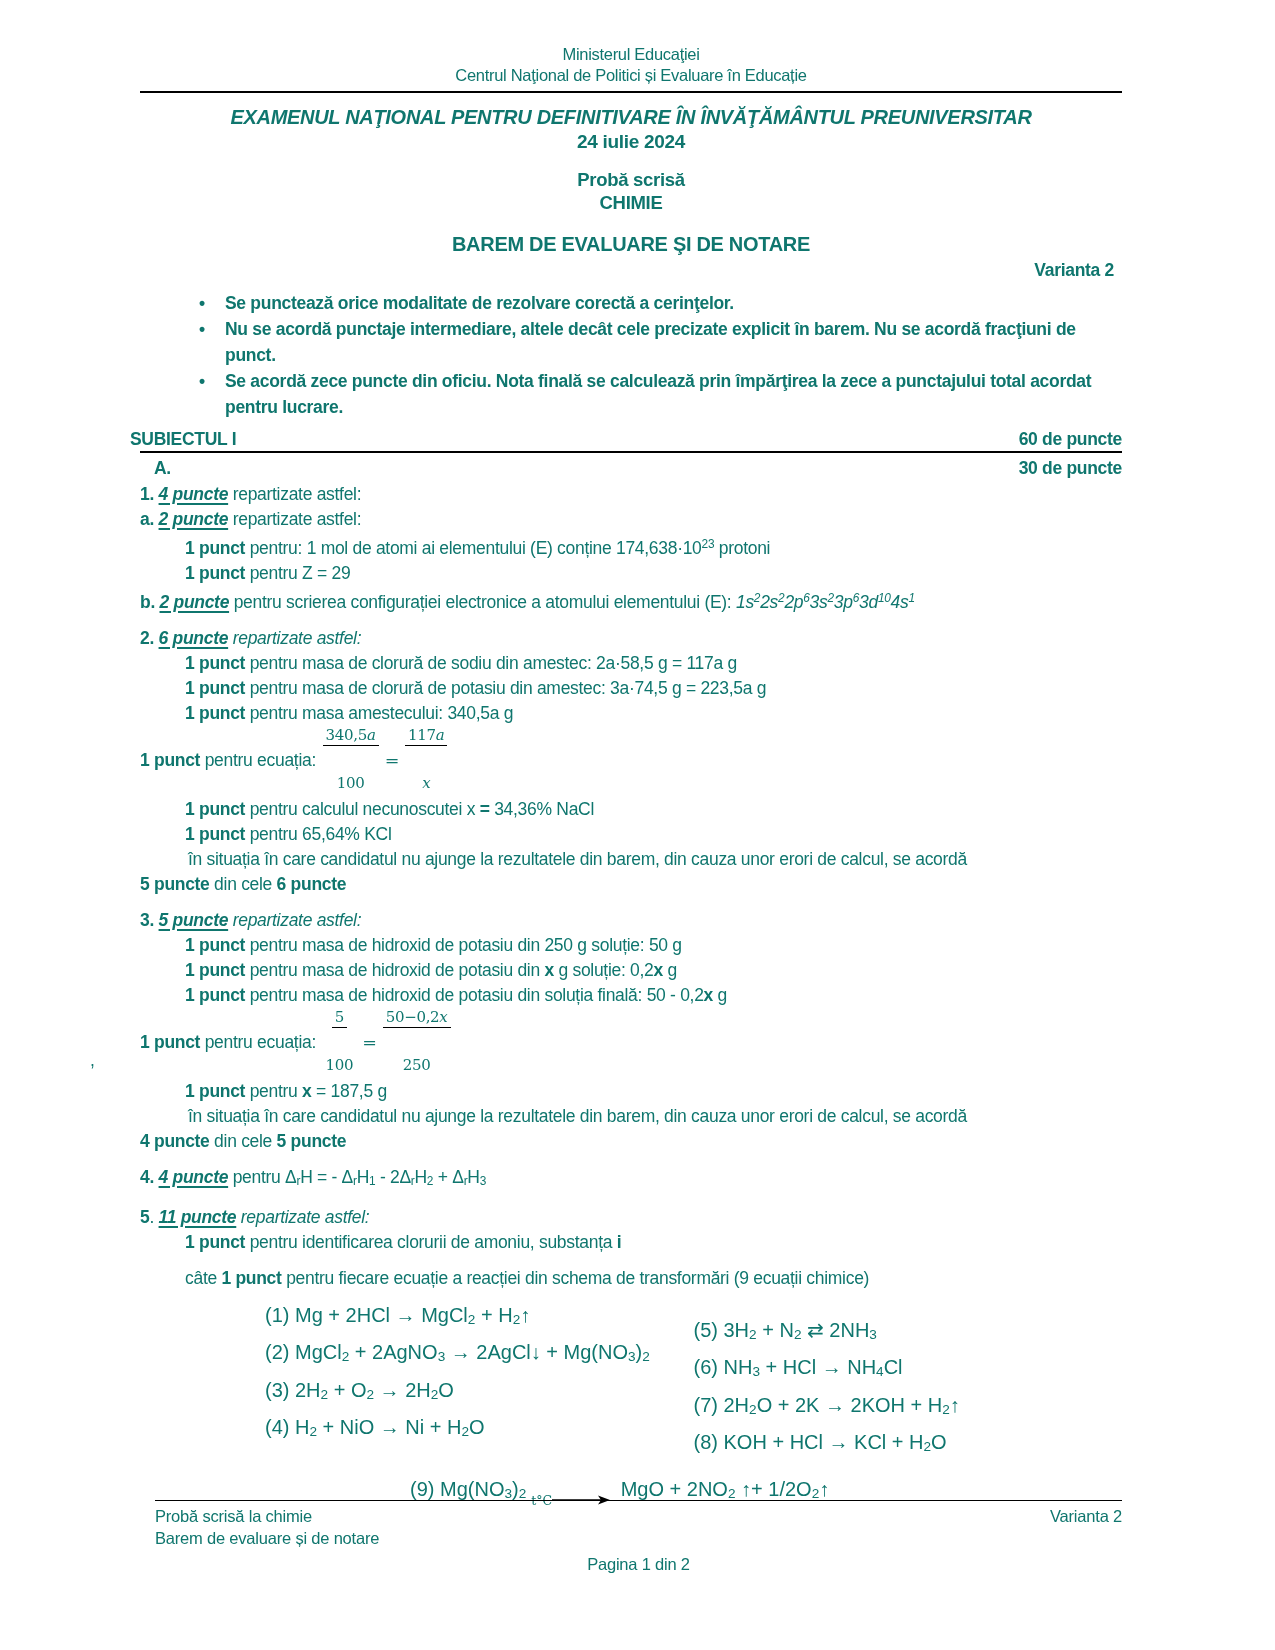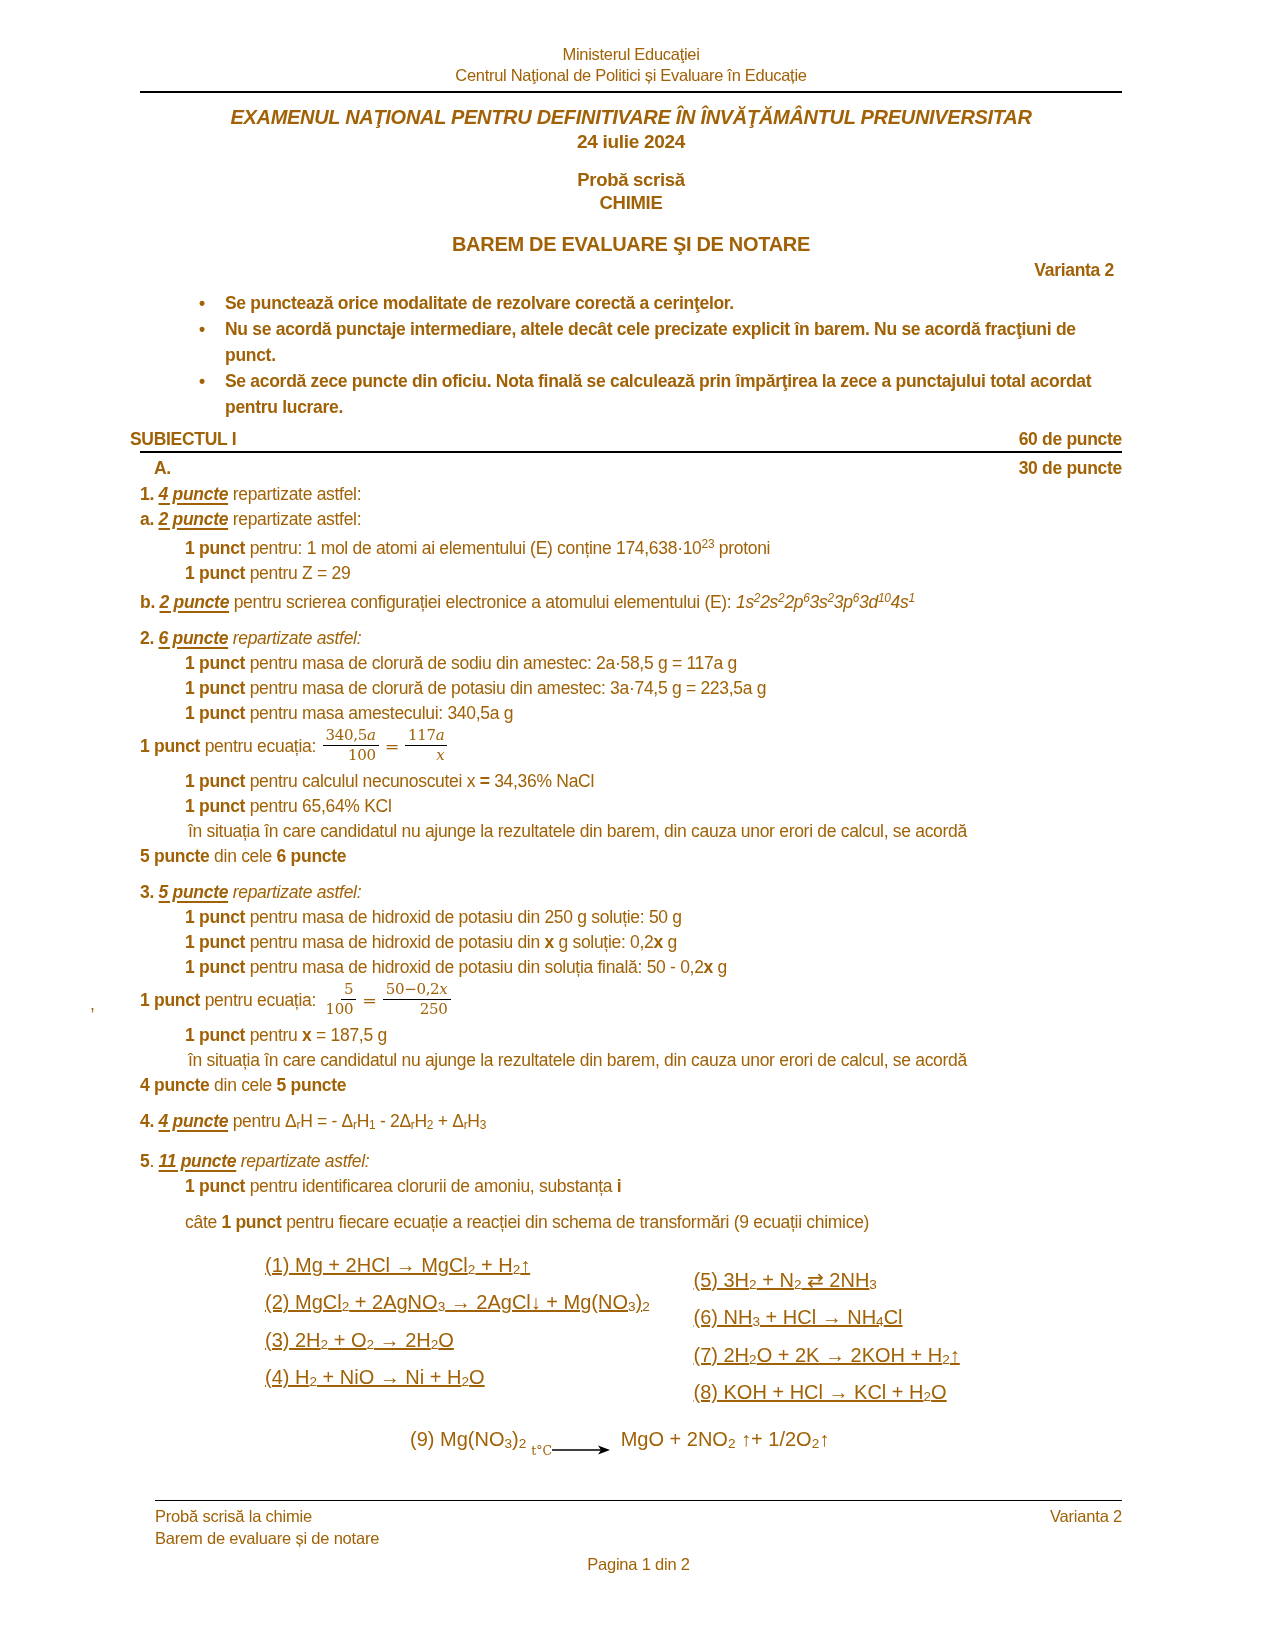--- a/index.html
+++ b/index.html
@@ -1,18 +1,18 @@
 <!DOCTYPE html>
 <html><head>
 <meta charset="utf-8">
 <style>
   html,body{margin:0;padding:0;background:#e8e8e8;}
   .page{
     width:1275px;height:1650px;background:#ffffff;position:relative;
-    font-family:"Liberation Sans",sans-serif;color:#a16207;overflow:hidden;
+    font-family:"Liberation Sans",sans-serif;color:#0f766e;overflow:hidden;
     margin:0 auto;
   }
   .content{margin:0 153px 0 140px;position:relative;letter-spacing:-0.3px;}
   
   .doc-header{padding-top:44px;text-align:center;font-size:16.5px;line-height:21px;}
   .header-rule{border-top:2px solid #000;height:0;margin-top:5px;}
   
   .t-exam{font-weight:bold;font-size:20px;text-align:center;margin-top:12px;line-height:25px;font-style:italic;}
   .t-date{font-weight:bold;font-size:19px;text-align:center;line-height:24px;}
   .t-proba{font-weight:bold;font-size:18.5px;text-align:center;margin-top:14px;line-height:23px;}
@@ -39,27 +39,27 @@
   
   .rs-b{font-weight:bold;}
   .rs-i{font-style:italic;}
   .rs-bi{font-weight:bold;}
   .rs-biu{font-weight:bold;font-style:italic;text-decoration:underline;text-decoration-thickness:2px;text-underline-offset:2.5px;}
   .rs-sub{font-size:0.68em;vertical-align:-0.18em;}
   .rs-sup{font-size:0.68em;vertical-align:0.5em;}
   .rs-feq{font-family:"DejaVu Serif",serif;padding:0 4px;}
   .rs-comma{position:absolute;left:-50px;bottom:3px;}
   
-  .frac{display:inline-flex;flex-direction:column;align-items:flex-end;
+  .frac{display:inline-flex;flex-direction:column;align-items:center;
     font-family:"DejaVu Serif",serif;font-size:15px;line-height:17px;
-    vertical-align:middle;margin:0 2px;transform:translateY(-2px);}
+    vertical-align:middle;margin:0 2px;transform:translateY(-2px);gap:28px;}
   .frac .num{padding:0 3px 1px;border-bottom:1.4px solid #000;}
   .frac .den{padding:1px 3px 0;}
   
-  .eq-wrap{display:flex;margin:14px 0 0 125px;letter-spacing:0;text-decoration:underline;}
+  .eq-wrap{display:flex;margin:8px 0 0 125px;letter-spacing:0;}
   .eq-col{width:450px;}
   .eq-col-right{margin-top:15px;}
   .eq-line{font-size:20px;line-height:32px;white-space:nowrap;}
   .eq9{margin:4px 0 0 270px;font-size:20px;letter-spacing:0;line-height:42px;}
   .over-arrow{display:inline-flex;flex-direction:row;align-items:center;vertical-align:-9px;margin:0 5px;}
   .oa-top{font-size:12.5px;font-family:"DejaVu Serif",serif;line-height:13px;}
   
   .doc-footer{position:absolute;left:155px;right:153px;top:1500px;font-size:16.5px;letter-spacing:-0.2px;}
   .f-rule{border-top:1.6px solid #000;height:0;margin-bottom:4px;}
   .f-row{display:flex;justify-content:space-between;line-height:22px;}

